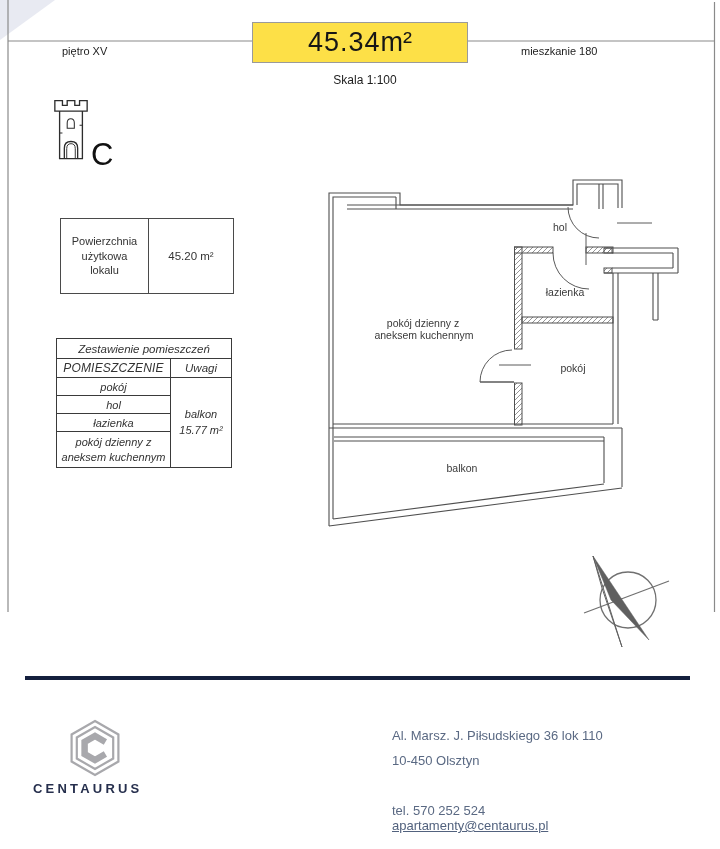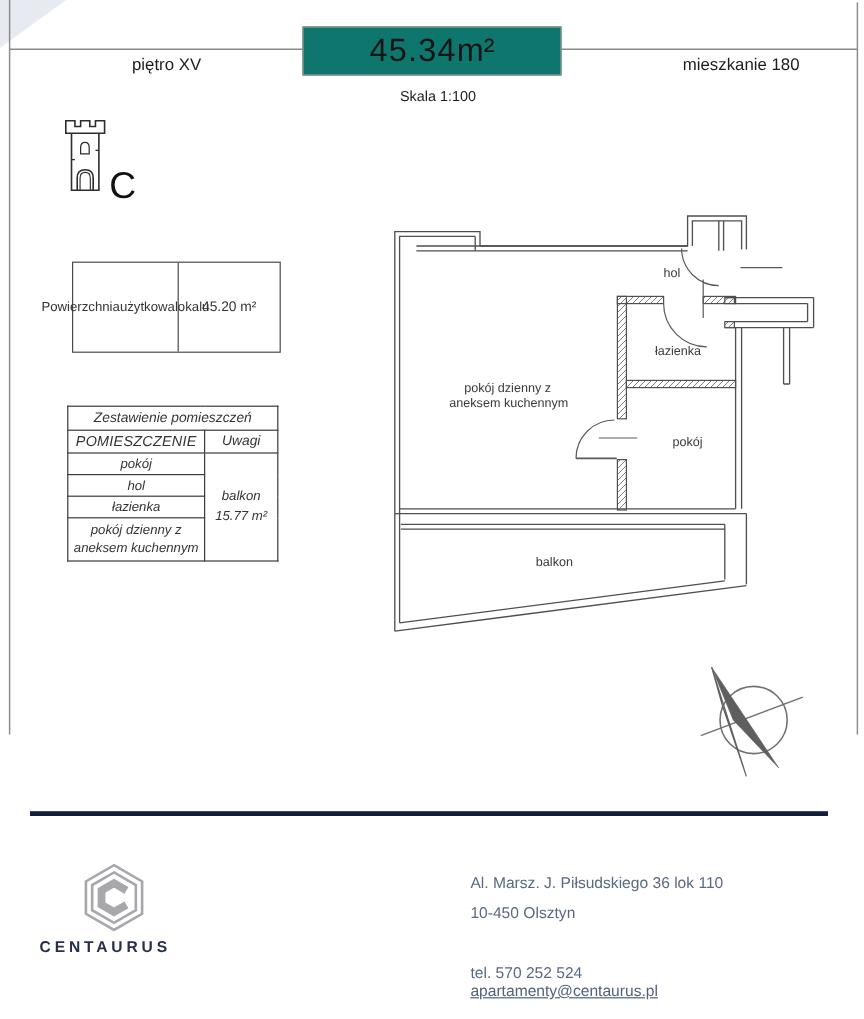--- a/index.html
+++ b/index.html
@@ -1,31 +1,31 @@
 <!DOCTYPE html>
 <html><head>
 <meta charset="utf-8">
 <style>
   html,body{margin:0;padding:0;background:#ffffff;}
   .page{position:relative;width:720px;height:849px;background:#ffffff;overflow:hidden;
         font-family:"Liberation Sans", sans-serif;color:#222;}
   .abs{position:absolute;}
   svg{display:block;}
   
-  .hdr-label{position:absolute;font-size:14px;color:#1c1c1c;white-space:nowrap;margin-left:48px;}
-  .area-box{position:absolute;left:252px;top:22px;width:214px;height:39px;background:#0f766e;
+  .hdr-label{position:absolute;font-size:11px;color:#1c1c1c;white-space:nowrap;}
+  .area-box{position:absolute;left:252px;top:22px;width:214px;height:39px;background:#fde047;
             border:1.5px solid #9a9a9a;display:flex;align-items:center;justify-content:center;z-index:3;}
   .area-box .num{font-size:27px;color:#161616;letter-spacing:1px;}
   .area-box .unit{font-size:27px;color:#161616;}
   .scale{position:absolute;left:300px;top:73px;width:130px;text-align:center;font-size:12px;color:#1c1c1c;}
   .bldg-letter{position:absolute;left:91px;top:137px;font-size:31px;color:#111;}
   
   .t1{position:absolute;left:60px;top:218px;width:172px;height:74px;border:1.5px solid #4a4a4a;
       display:flex;background:#fff;z-index:3;}
-  .t1 .c1{width:87px;border-right:1.5px solid #4a4a4a;display:flex;
+  .t1 .c1{width:87px;border-right:1.5px solid #4a4a4a;display:flex;flex-direction:column;
           align-items:center;justify-content:center;font-size:11px;line-height:1.35;color:#333;text-align:center;}
   .t1 .c2{flex:1;display:flex;align-items:center;justify-content:center;font-size:11.5px;color:#333;}
   .t2{position:absolute;left:56px;top:338px;width:176px;border-collapse:collapse;background:#fff;z-index:3;font-style:italic;}
   .t2 td{border:1.4px solid #3a3a3a;text-align:center;vertical-align:middle;color:#333;padding:0 2px;}
   .t2 .title{height:19px;font-size:11.5px;}
   .t2 .hcell{height:18px;font-size:12px;letter-spacing:.2px;}
   .t2 .ucell{font-size:11.5px;}
   .t2 .r{height:17px;font-size:11px;}
   .t2 .r2{height:35px;font-size:11px;line-height:1.3;}
   .t2 .notes{font-size:11px;line-height:1.4;}

